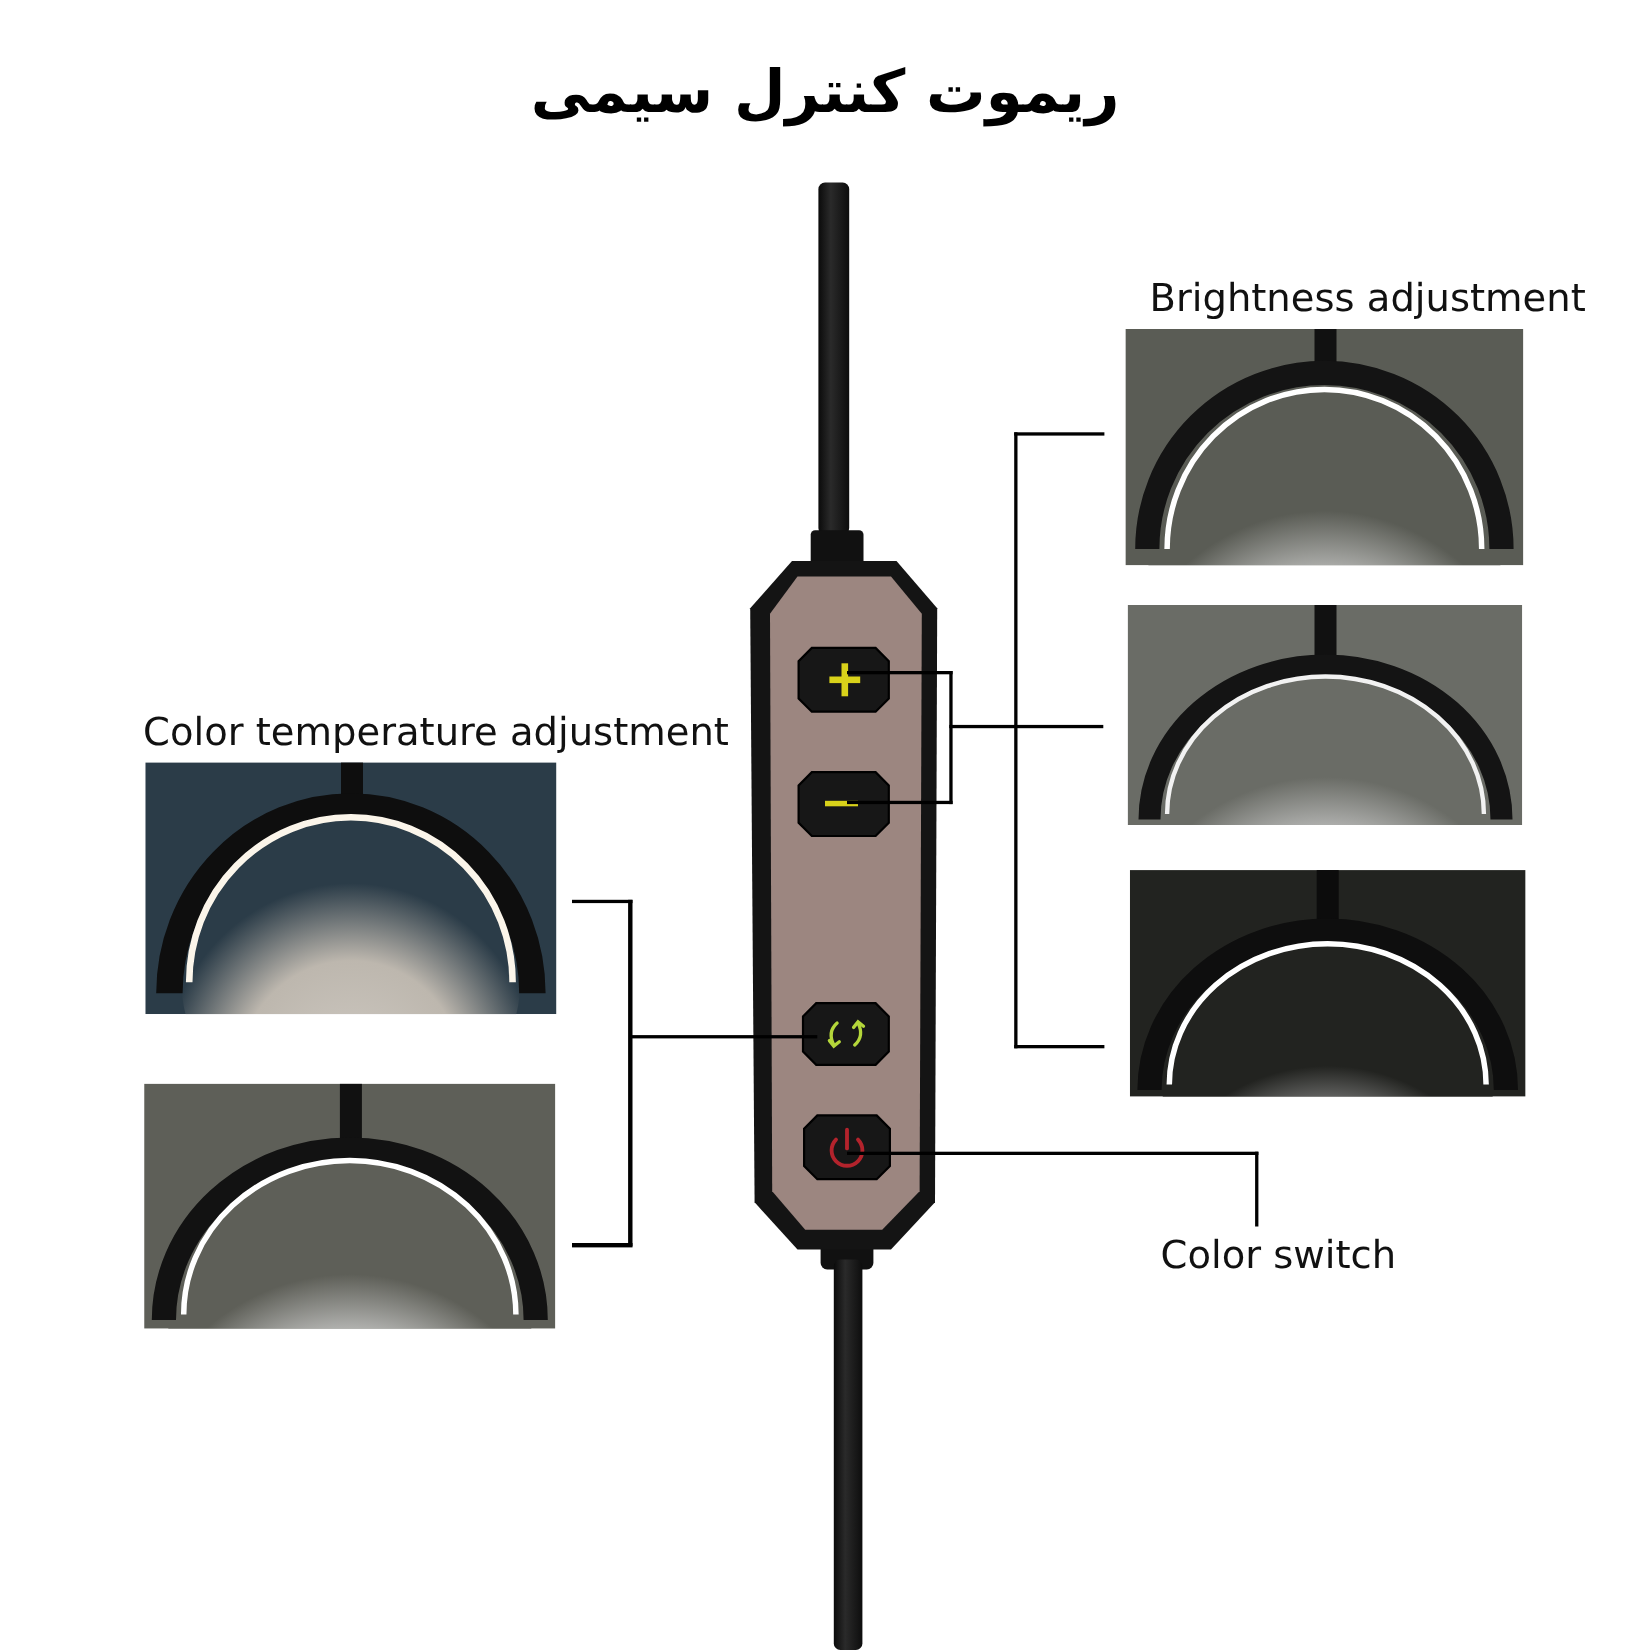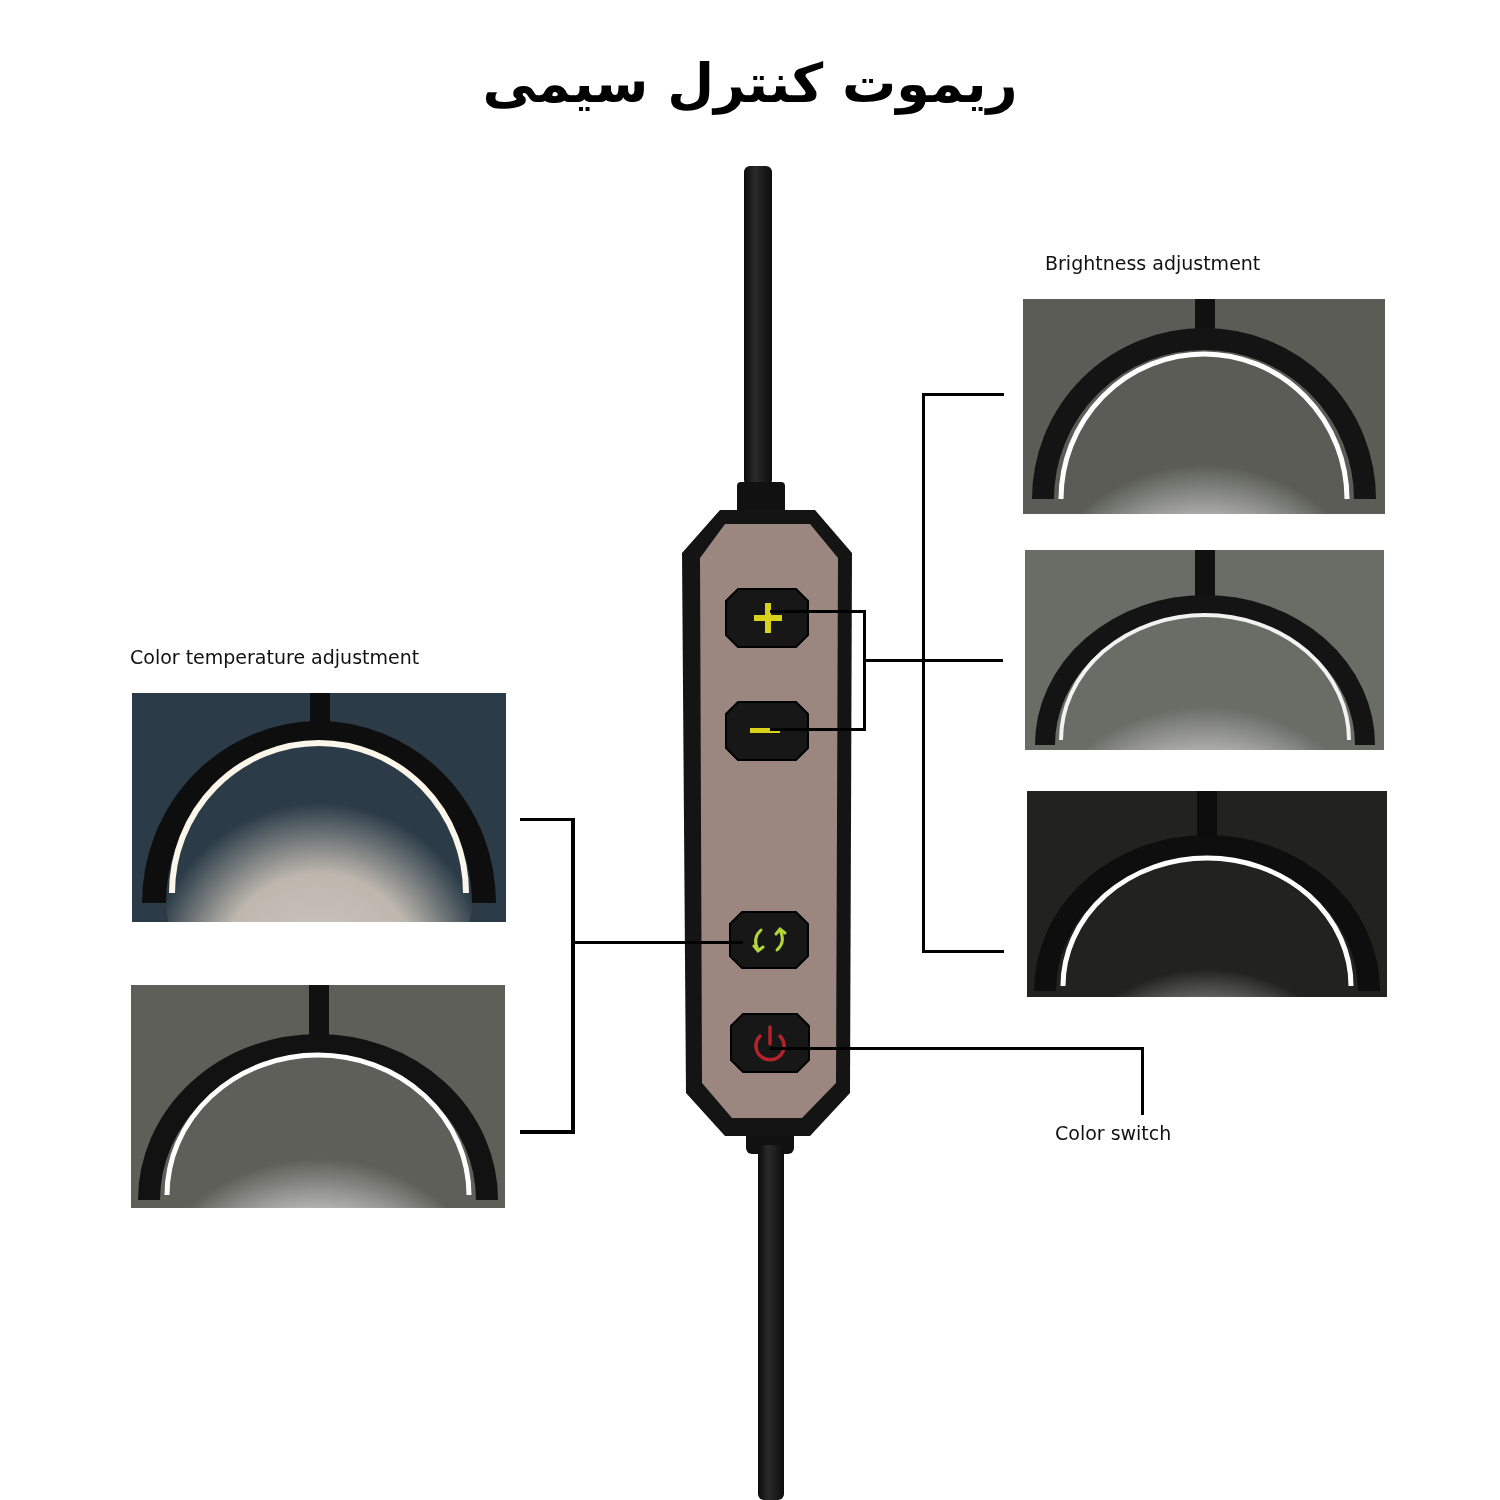--- a/index.html
+++ b/index.html
@@ -1,19 +1,19 @@
 <!DOCTYPE html>
 <html><head>
 <meta charset="utf-8">
 <style>
   html, body { margin:0; padding:0; background:#ffffff; }
   body { width:1500px; height:1500px; position:relative; overflow:hidden; font-family:"DejaVu Sans", sans-serif; }
   .abs { position:absolute; }
   .title { left:0; width:1500px; top:52px; text-align:center; font-family:"DejaVu Sans", sans-serif; font-weight:bold; font-size:54px; color:#000; direction:rtl; letter-spacing:1px; }
-  .label { font-family:"DejaVu Sans", sans-serif; font-size:19px; color:#111; white-space:nowrap; }
+  .label { font-family:"DejaVu Sans", sans-serif; font-size:35px; color:#111; white-space:nowrap; }
   .photo { overflow:hidden; }
   .photo svg { display:block; }
   .line { background:#000; }
   .cable { background:linear-gradient(90deg,#0a0a0a 0%,#2a2a2a 40%,#0d0d0d 100%); border-radius:6px; }
 </style>
 </head>
 <body>
 
 <div class="abs title">ریموت کنترل سیمی</div>
 

